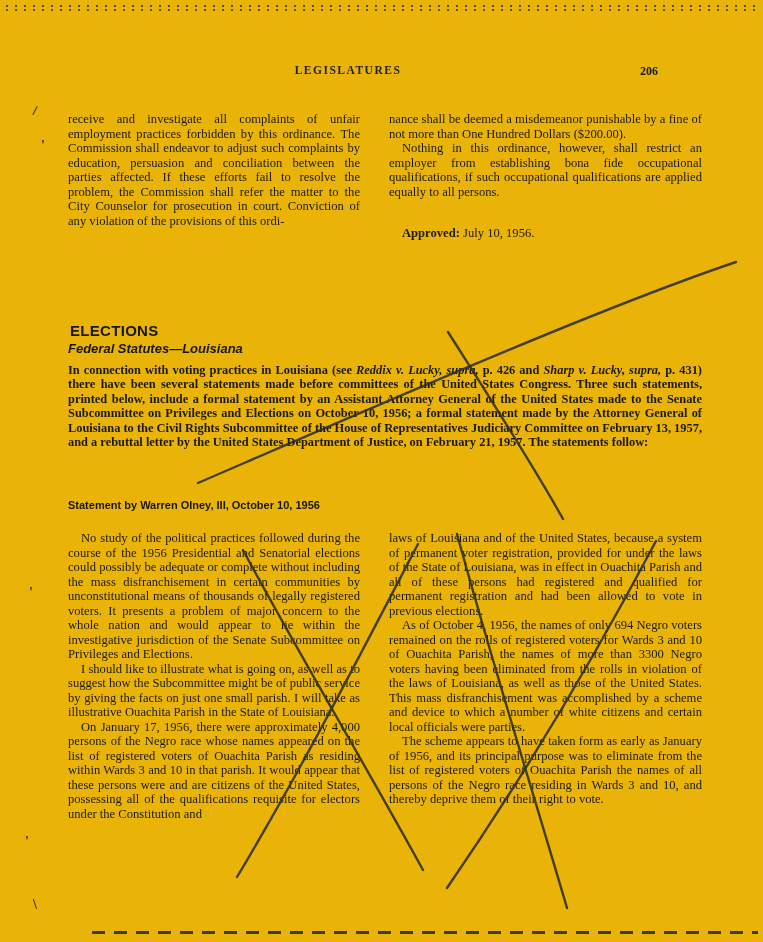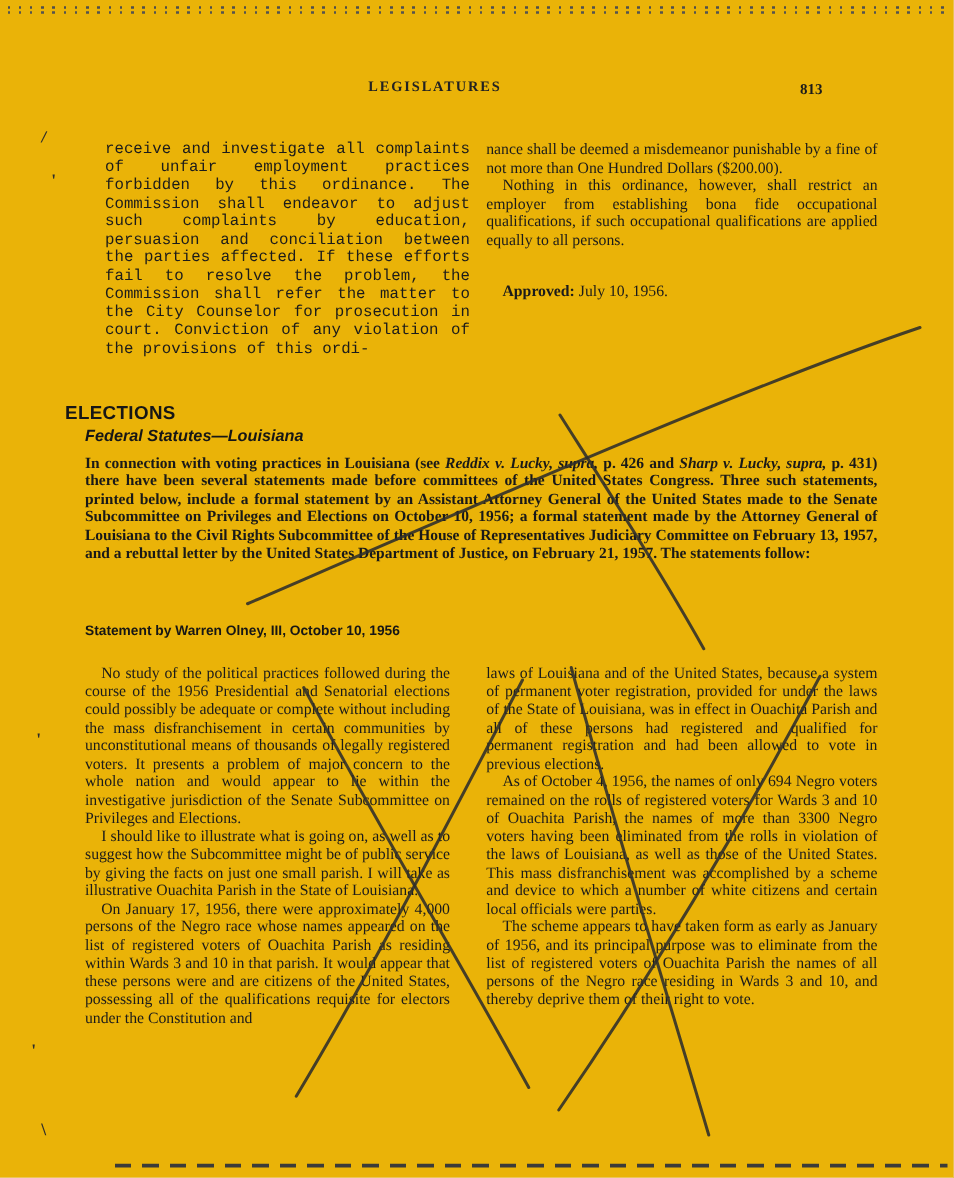--- a/index.html
+++ b/index.html
@@ -33,27 +33,27 @@
     position:absolute; left:0; width:560px; text-align:center;
     font-size:11.5px; letter-spacing:1.5px; font-weight:bold; color:#222;
   }
   .page-num { position:absolute; right:42px; top:0; font-size:12px; font-weight:bold; }
 
   
   .col { position:absolute; font-size:12.6px; line-height:14.5px; text-align:justify; }
   .col p { text-align:justify; }
   .indent { text-indent:13px; }
 
-  .ord-left  { top:112px; left:84px;  width:292px;font-family:Liberation Mono, monospace; }
+  .ord-left  { top:112px; left:68px;  width:292px; }
   .ord-right { top:112px; left:389px; width:313px; }
   .approved-line { margin-top:27px; text-indent:13px; text-align:left; }
   .approved-label { font-weight:bold; }
 
   .elections-head {
-    position:absolute; top:322px; left:52px;
+    position:absolute; top:322px; left:70px;
     font-family:"Liberation Sans", sans-serif; font-weight:bold;
     font-size:15px; letter-spacing:.3px; color:#161616;
   }
   .elections-sub {
     position:absolute; top:341px; left:68px;
     font-family:"Liberation Sans", sans-serif; font-weight:bold;
     font-size:13px; color:#161616;font-style:italic;
   }
 
   .intro {
@@ -91,21 +91,21 @@
 <body>
 
 <div class="sheet">
 
   <div class="edge-dots-top"></div>
   <div class="edge-dots-top2"></div>
   <div class="edge-dash-bottom"></div>
 
   <div class="header">
     <span class="running-head">LEGISLATURES</span>
-    <span class="page-num">813</span>
+    <span class="page-num">206</span>
   </div>
 
   <div class="col ord-left">
     <p>receive and investigate all complaints of unfair employment practices forbidden by this ordinance.  The Commission shall endeavor to adjust such complaints by education, persuasion and conciliation between the parties affected.  If these efforts fail to resolve the problem, the Commission shall refer the matter to the City Counselor for prosecution in court.  Conviction of any violation of the provisions of this ordi-</p>
   </div>
 
   <div class="col ord-right">
     <p>nance shall be deemed a misdemeanor punishable by a fine of not more than One Hundred Dollars ($200.00).</p>
     <p class="indent">Nothing in this ordinance, however, shall restrict an employer from establishing bona fide occupational qualifications, if such occupational qualifications are applied equally to all persons.</p>
     <p class="approved-line"><span class="approved-label">Approved:</span><span>  July 10, 1956.</span></p>

